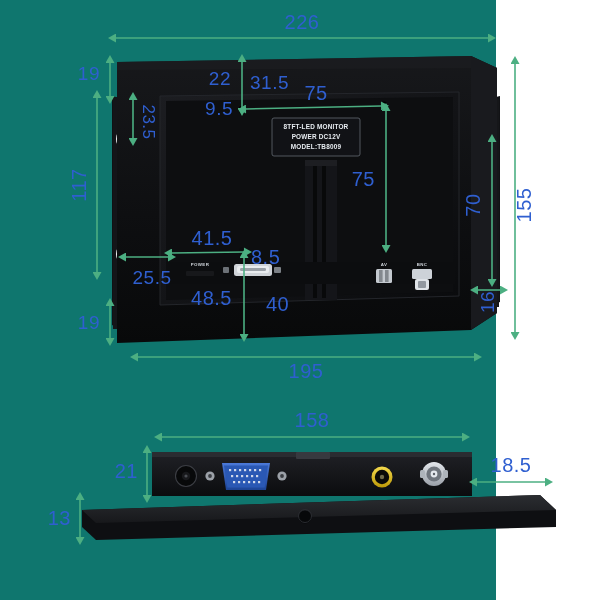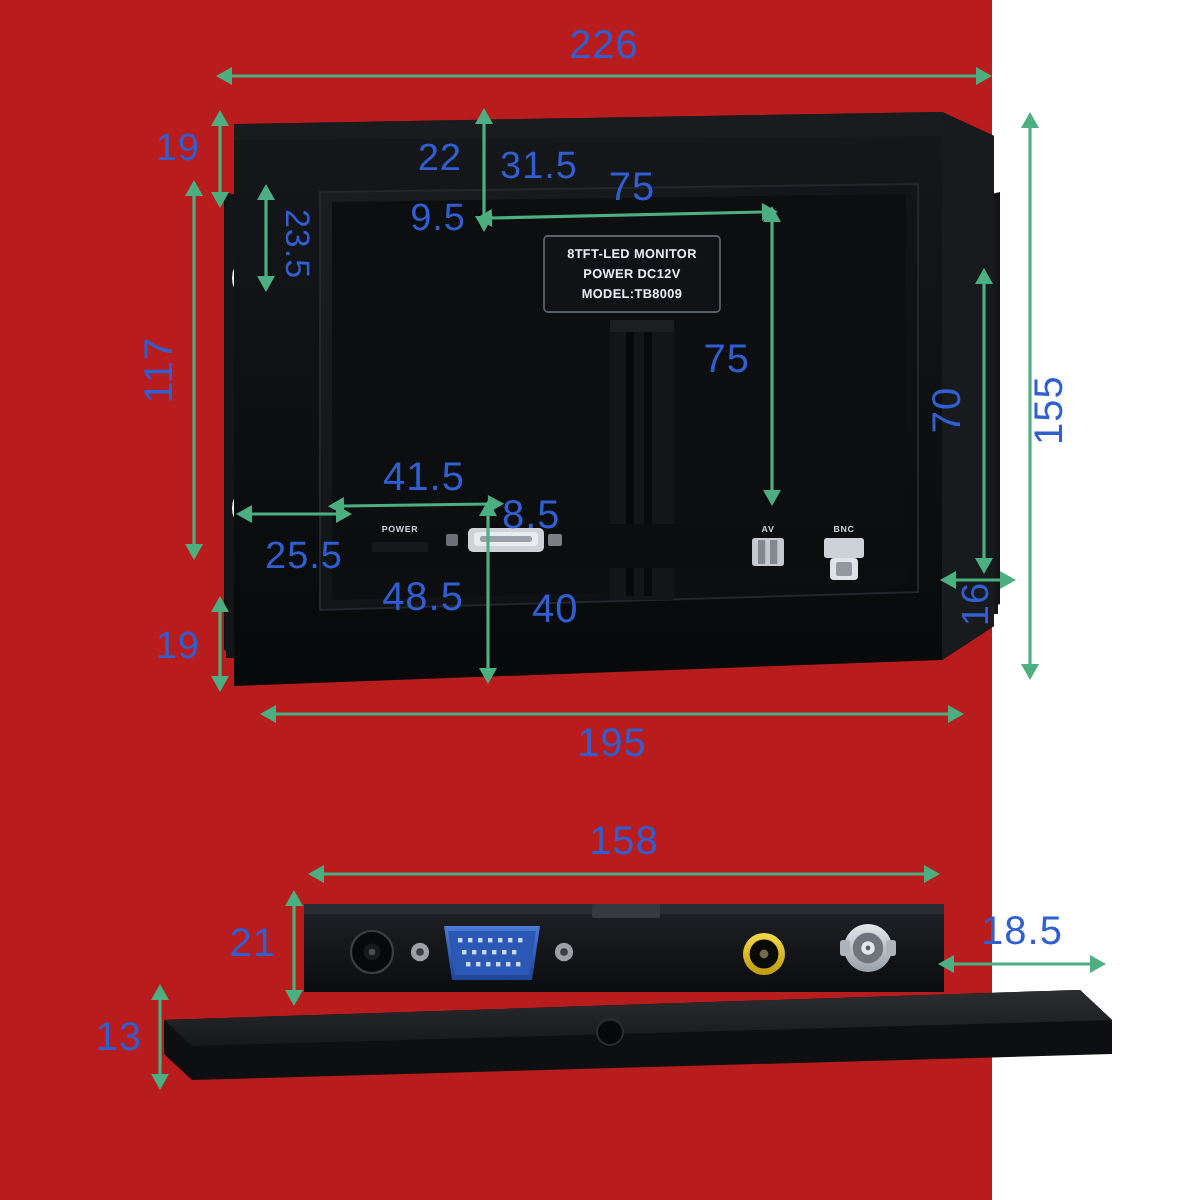--- a/index.html
+++ b/index.html
@@ -11,21 +11,21 @@
     width: 600px;
     height: 600px;
     overflow: hidden;
     font-family: "Liberation Sans", sans-serif;
     position: relative;
   }
   #stage {
     position: relative;
     width: 496px;
     height: 600px;
-    background: #b91c1c;
+    background: #0f766e;
   }
   svg.layer {
     position: absolute;
     left: 0;
     top: 0;
     width: 600px;
     height: 600px;
   }
   
   .dimtext {

